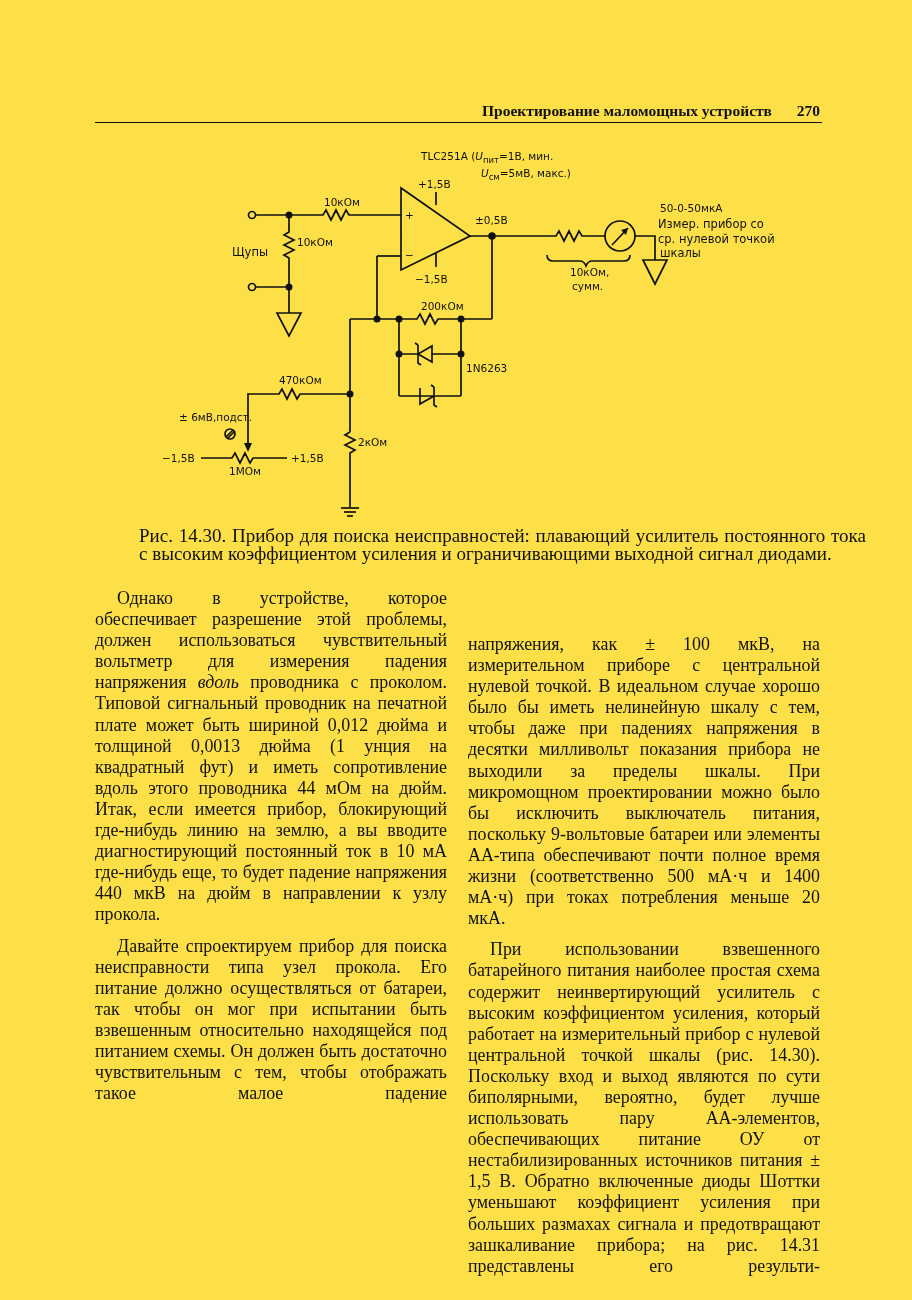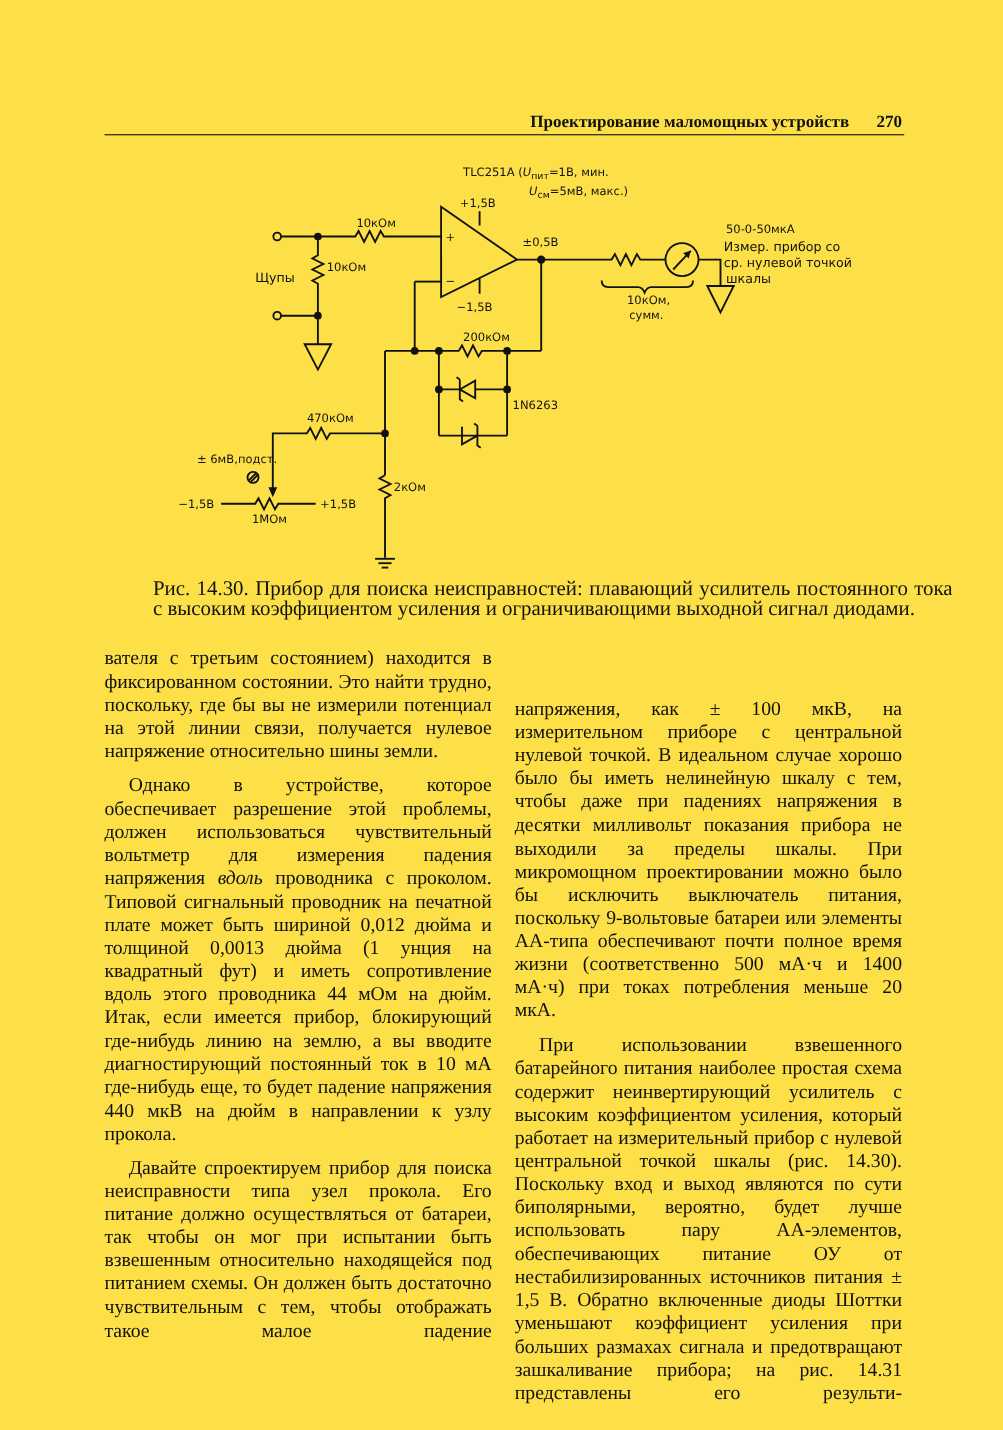--- a/index.html
+++ b/index.html
@@ -137,21 +137,20 @@
     <path class="w" d="M350,432 l-5,3 l10,5 l-10,5 l10,5 l-5,3 L350,507"></path>
     <text class="lbl" x="358" y="446">2кОм</text>
     <line class="w" x1="341" y1="508" x2="359" y2="508"></line>
     <line class="w" x1="344" y1="512" x2="356" y2="512"></line>
     <line class="w" x1="347" y1="516" x2="353" y2="516"></line>
   </svg>
 
   <div class="caption">Рис. 14.30. Прибор для поиска неисправностей: плавающий усилитель постоянного тока с высоким коэффициентом усиления и ограничивающими выходной сигнал диодами.</div>
 
   <div class="col left">
-    <p>вателя с третьим состоянием) находится в фиксированном состоянии. Это найти трудно, поскольку, где бы вы не измерили потенциал на этой линии связи, получается нулевое напряжение относительно шины земли.</p>
     <p class="indent"><span>Однако в устройстве, которое обеспечивает разрешение этой проблемы, должен использоваться чувствительный вольтметр для измерения падения напряжения </span><em>вдоль</em><span> проводника с проколом. Типовой сигнальный проводник на печатной плате может быть шириной 0,012 дюйма и толщиной 0,0013 дюйма (1 унция на квадратный фут) и иметь сопротивление вдоль этого проводника 44 мОм на дюйм. Итак, если имеется прибор, блокирующий где-нибудь линию на землю, а вы вводите диагностирующий постоянный ток в 10 мА где-нибудь еще, то будет падение напряжения 440 мкВ на дюйм в направлении к узлу прокола.</span></p>
     <p class="indent justify-all">Давайте спроектируем прибор для поиска неисправности типа узел прокола. Его питание должно осуществляться от батареи, так чтобы он мог при испытании быть взвешенным относительно находящейся под питанием схемы. Он должен быть достаточно чувствительным с тем, чтобы отображать такое малое падение</p>
   </div>
 
   <div class="col right">
     <p>напряжения, как ± 100 мкВ, на измерительном приборе с центральной нулевой точкой. В идеальном случае хорошо было бы иметь нелинейную шкалу с тем, чтобы даже при падениях напряжения в десятки милливольт показания прибора не выходили за пределы шкалы. При микромощном проектировании можно было бы исключить выключатель питания, поскольку 9-вольтовые батареи или элементы АА-типа обеспечивают почти полное время жизни (соответственно 500 мА·ч и 1400 мА·ч) при токах потребления меньше 20 мкА.</p>
     <p class="indent justify-all">При использовании взвешенного батарейного питания наиболее простая схема содержит неинвертирующий усилитель с высоким коэффициентом усиления, который работает на измерительный прибор с нулевой центральной точкой шкалы (рис. 14.30). Поскольку вход и выход являются по сути биполярными, вероятно, будет лучше использовать пару АА-элементов, обеспечивающих питание ОУ от нестабилизированных источников питания ± 1,5 В. Обратно включенные диоды Шоттки уменьшают коэффициент усиления при больших размахах сигнала и предотвращают зашкаливание прибора; на рис. 14.31 представлены его результи-</p>
   </div>
 
 </div>

